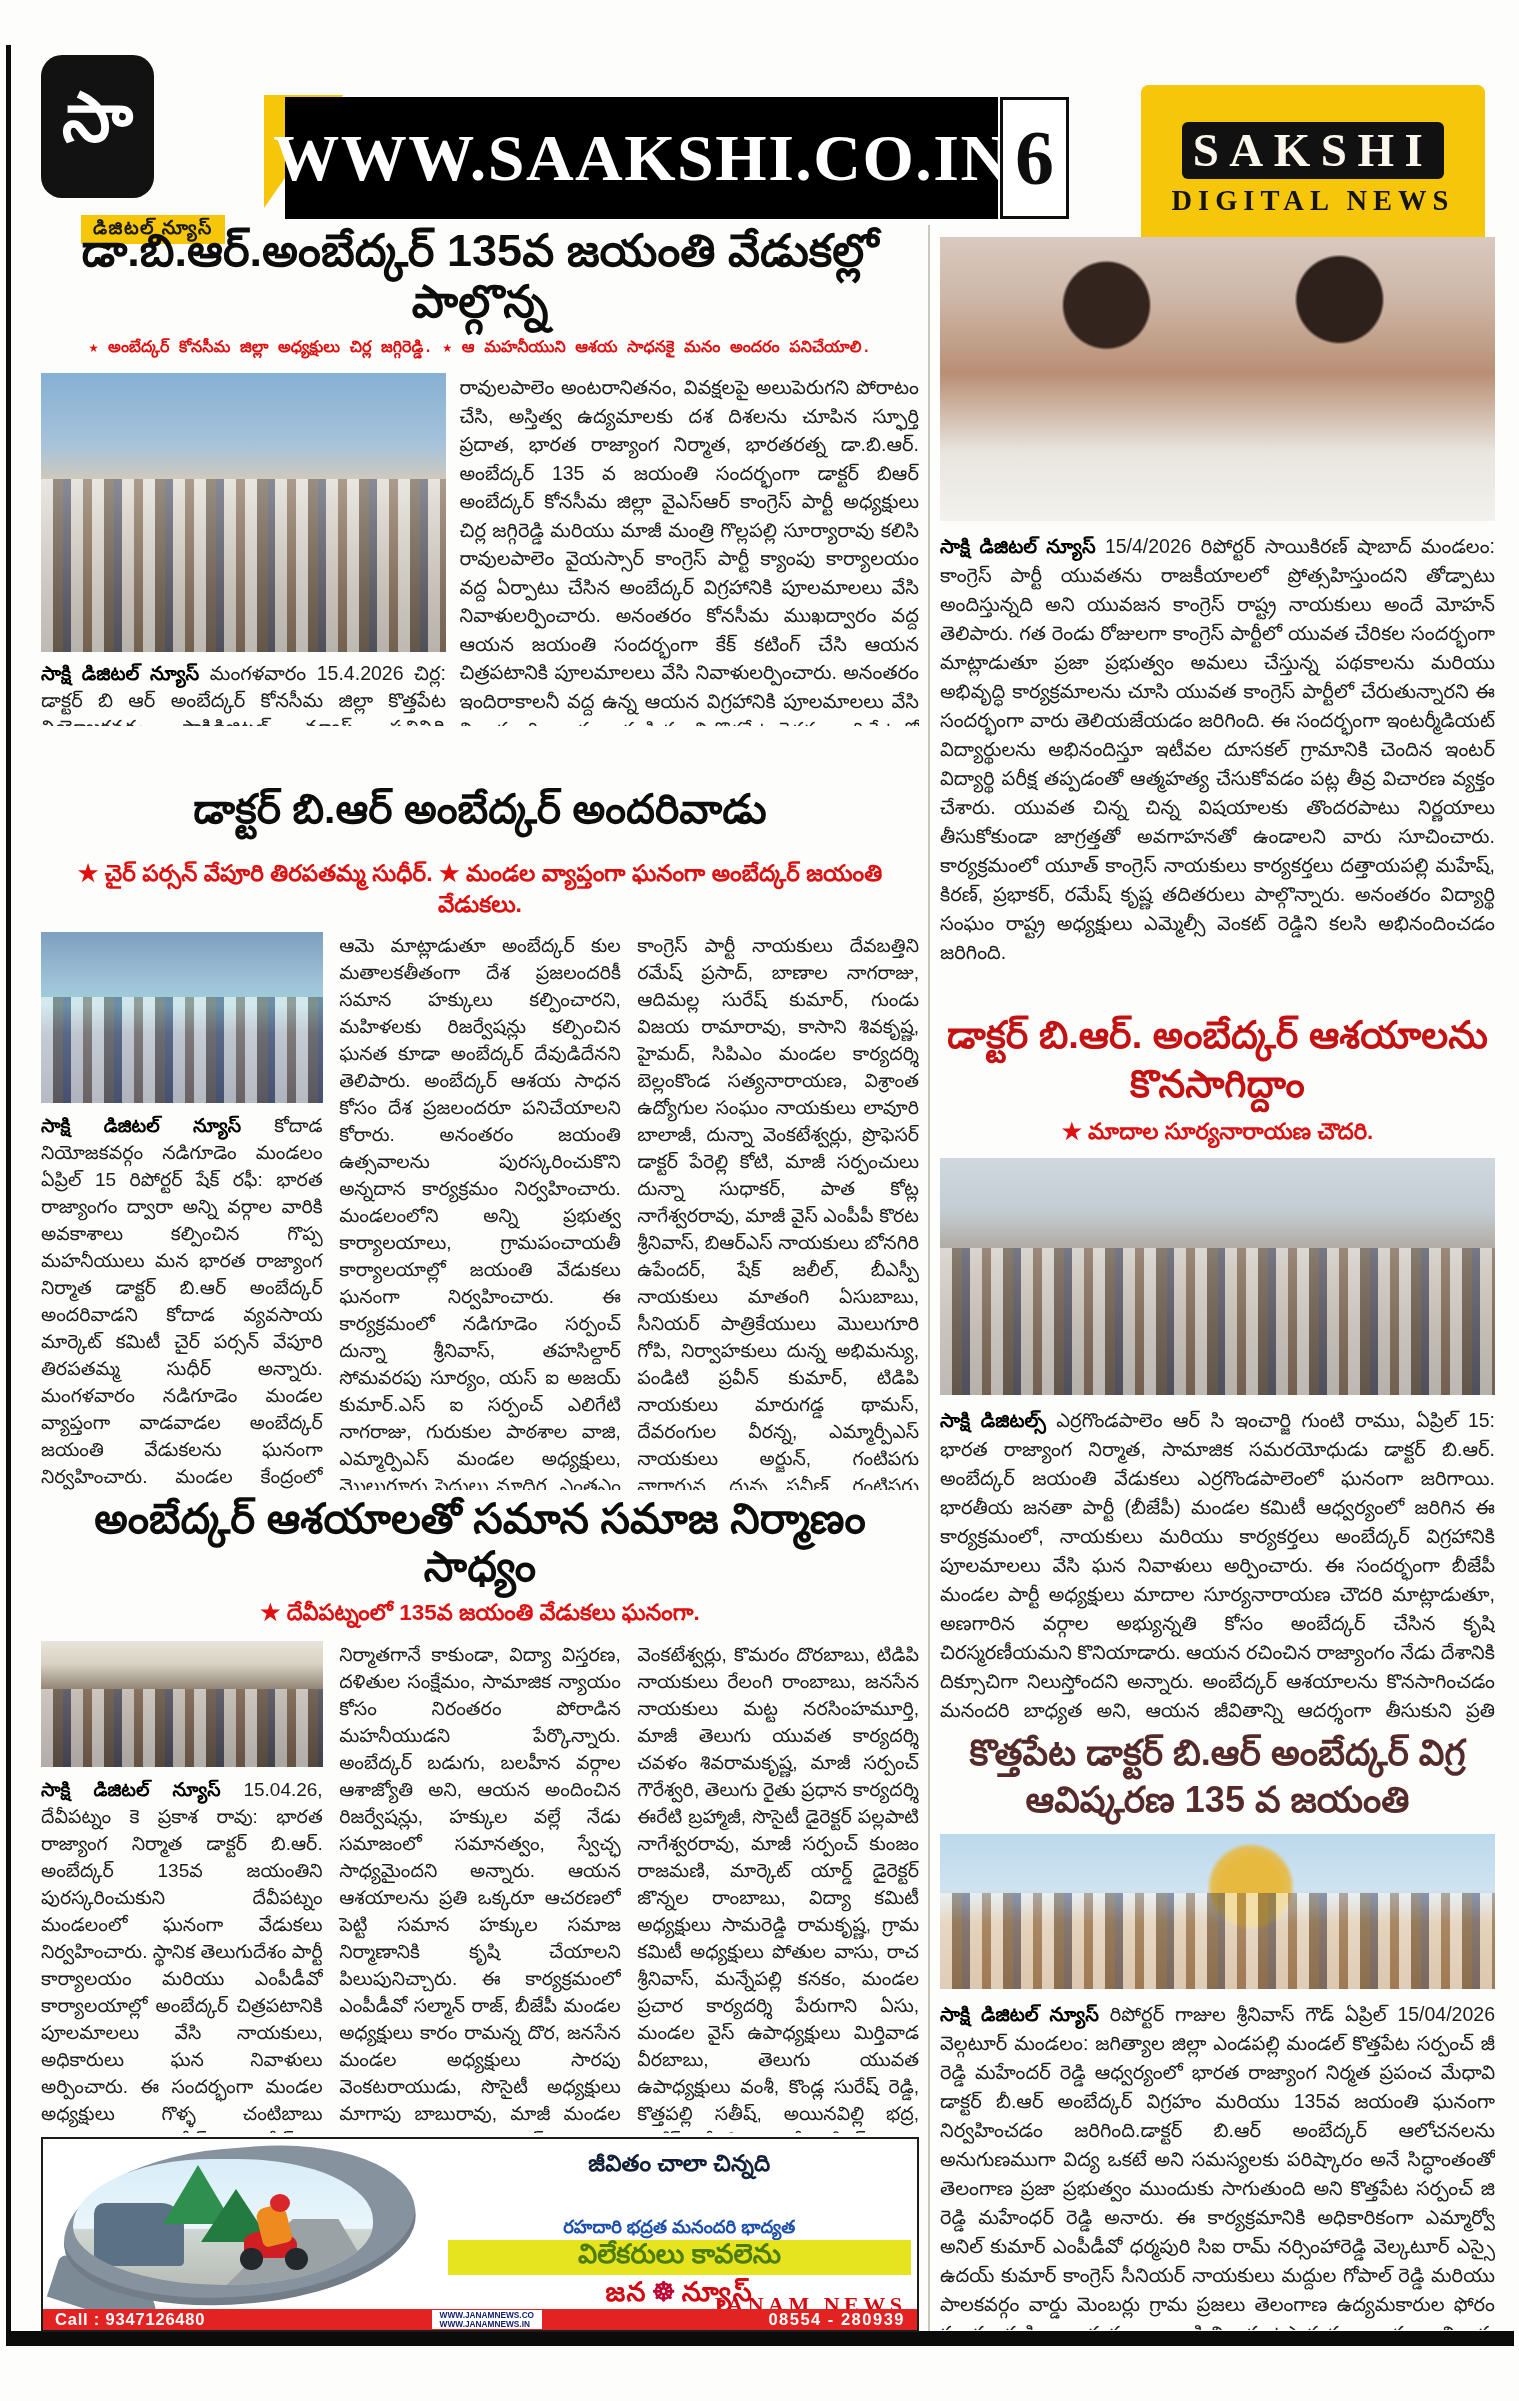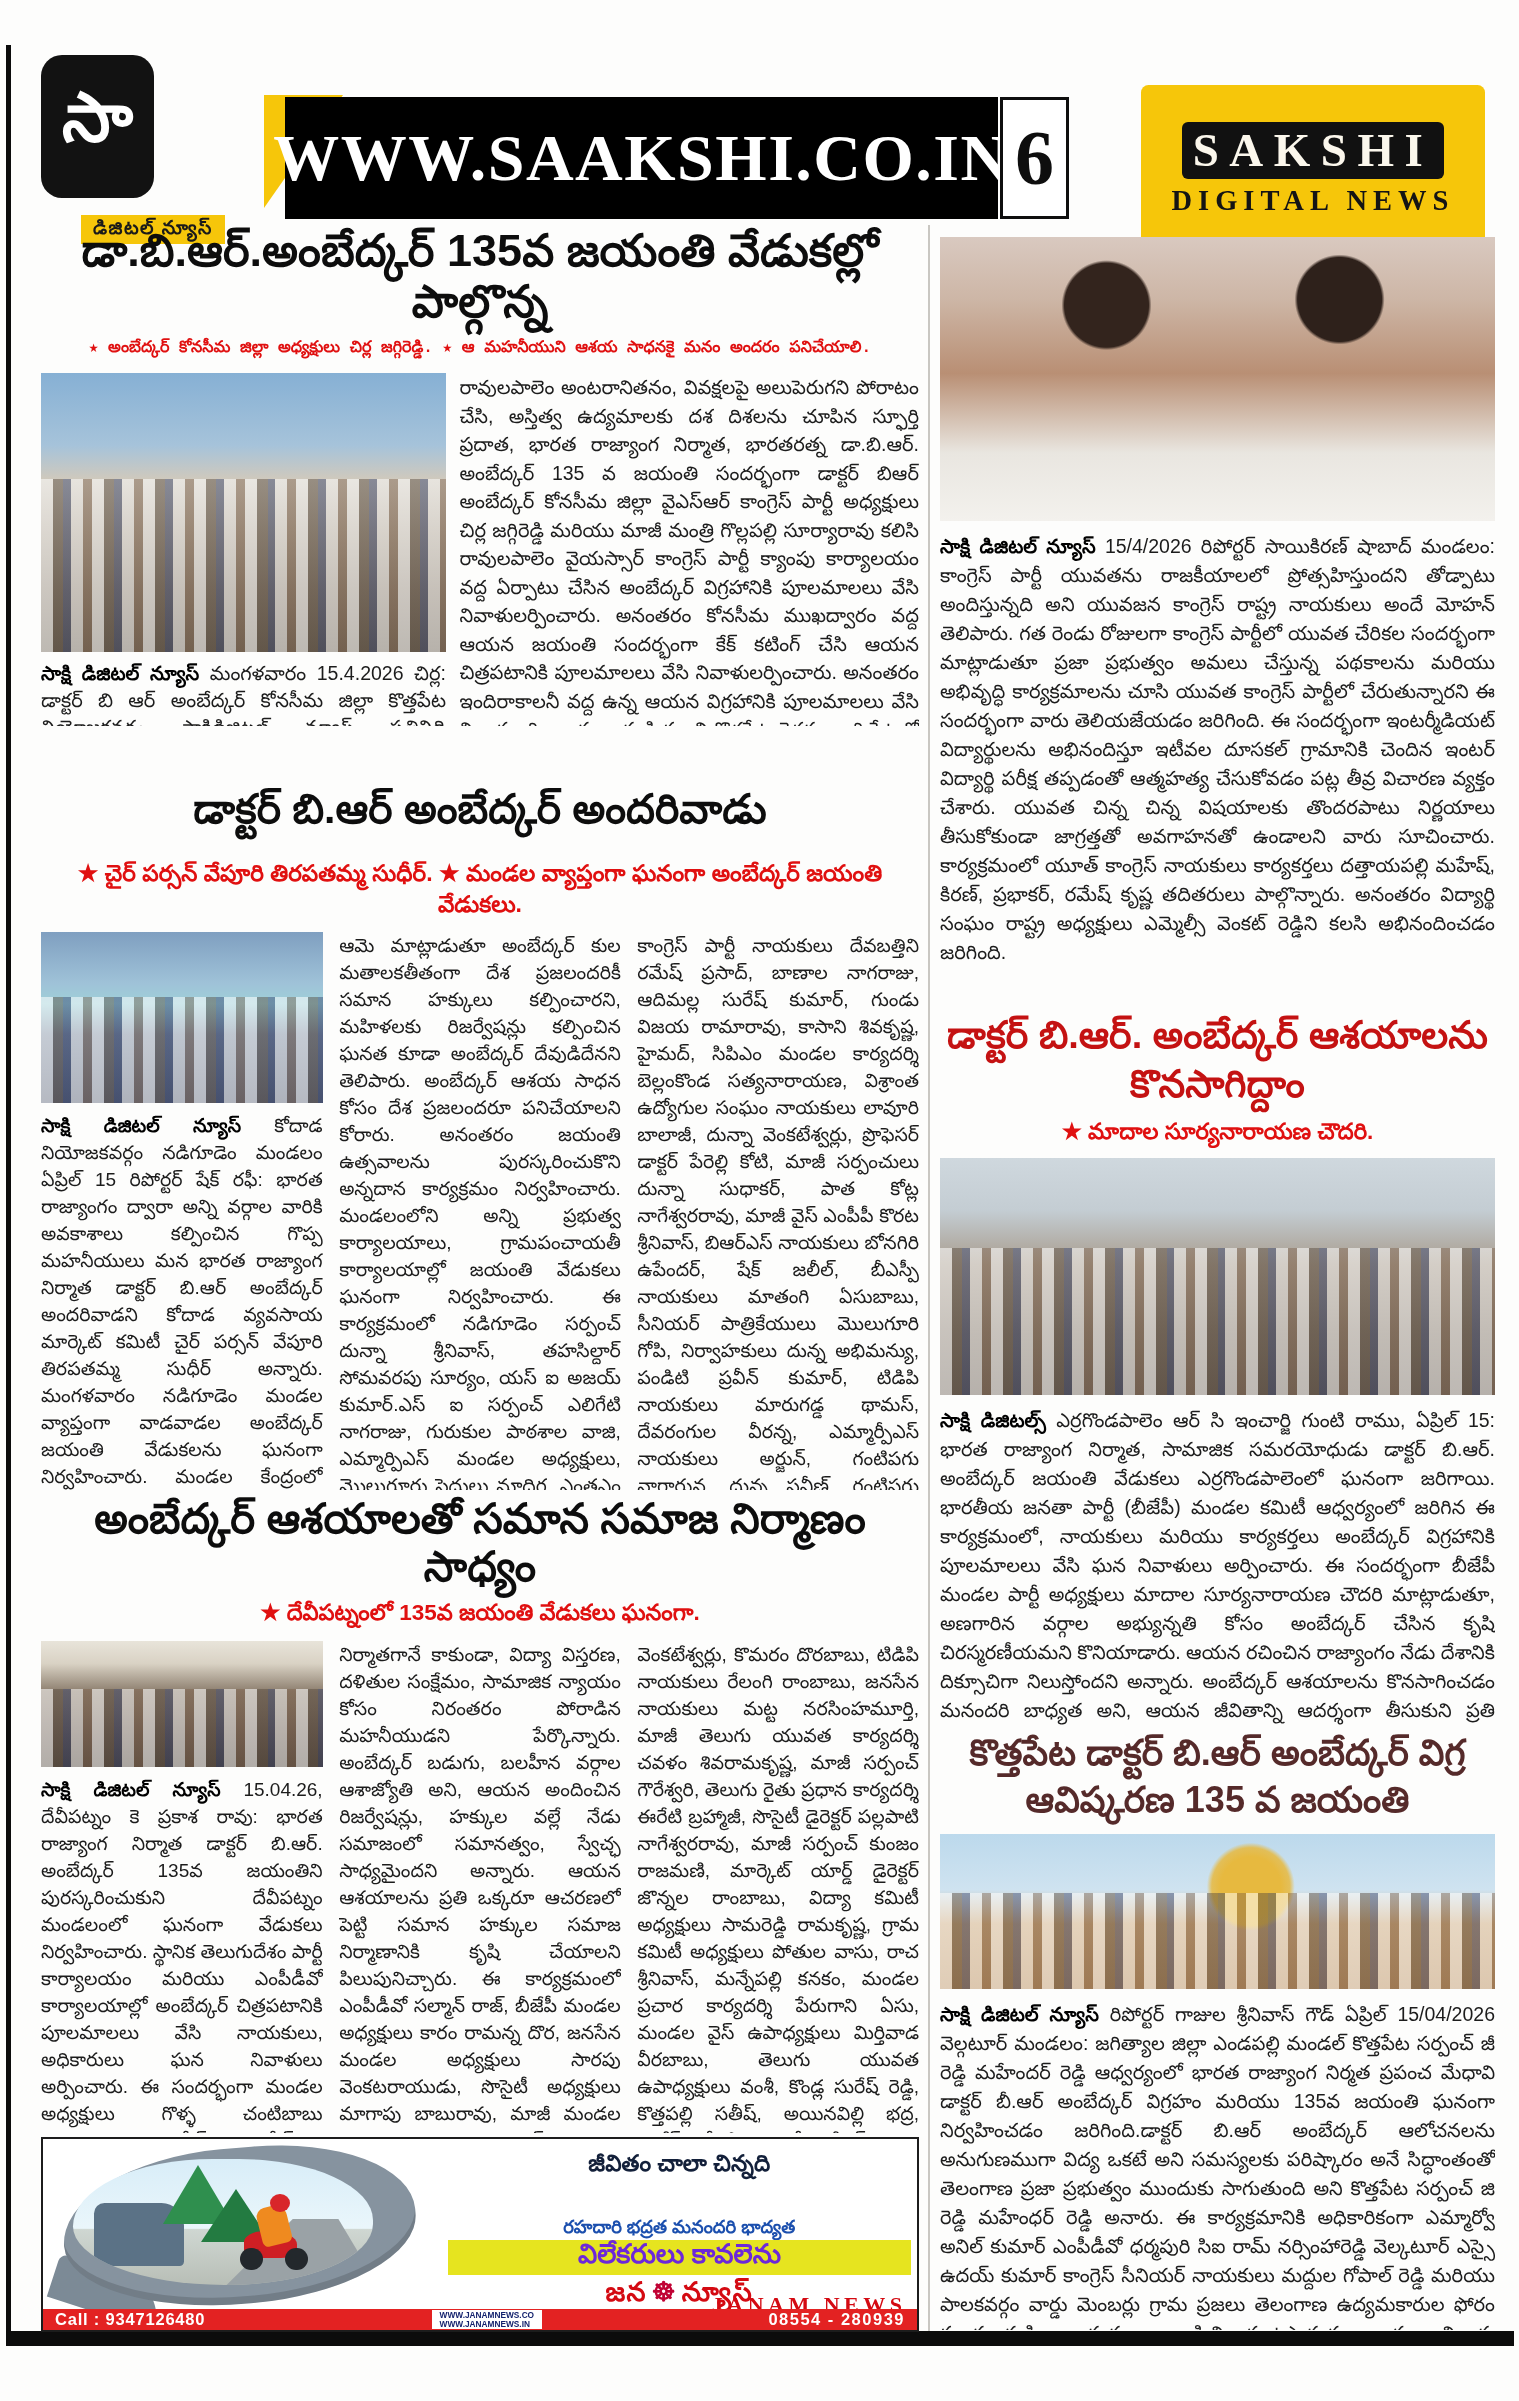--- a/index.html
+++ b/index.html
@@ -134,21 +134,21 @@
   .wheel-b{position:absolute; left:212px; top:89px; width:22.5px; height:22.5px; background:#23282c; border-radius:50%;}
 
   .ad-line1{position:absolute; left:409px; right:10.5px; top:10.5px; text-align:center;
             font-size:23px; font-weight:800; color:#13203a;}
   .ad-line2{position:absolute; left:409px; right:10.5px; top:39px; text-align:center;
             font-size:31px; font-weight:800; color:#e01212; -webkit-text-stroke:0.8px #9c0e0e;}
   .ad-line3{position:absolute; left:409px; right:10.5px; top:78px; text-align:center;
             font-size:18px; font-weight:700; color:#1b4fae;}
   .ad-band{position:absolute; left:405px; right:6px; top:101px; height:35px; background:#e6e41f;
            display:flex; align-items:center; justify-content:center;}
-  .ad-band-text{font-size:27px; font-weight:800; color:#6d28d9;}
+  .ad-band-text{font-size:27px; font-weight:800; color:#4d7c0f;}
   .ad-logo-telugu{position:absolute; left:409px; right:10.5px; top:137px; text-align:center;
                   font-size:27px; font-weight:800; color:#d40a12; letter-spacing:1.5px;}
   .chakra{color:#c00234; font-size:27px; padding:0 4.5px;}
   .ad-logo-eng{position:absolute; left:409px; right:10.5px; top:156px; text-align:right; line-height:19.5px;
                font-family:"Liberation Serif", serif; font-size:22px; font-weight:800; color:#d40a12; letter-spacing:4.5px;}
   .ad-bar{position:absolute; left:0; right:0; bottom:0; height:21px; background:#e32222;
           display:flex; align-items:center; justify-content:space-between; padding:0 12px;}
   .ad-call{color:#fff; font-weight:800; font-size:16.5px; letter-spacing:0.8px;}
   .ad-sites{background:#fff; color:#14226e; font-weight:800; font-size:8.3px; line-height:9px;
             padding:0.8px 7.5px; text-align:left;}

